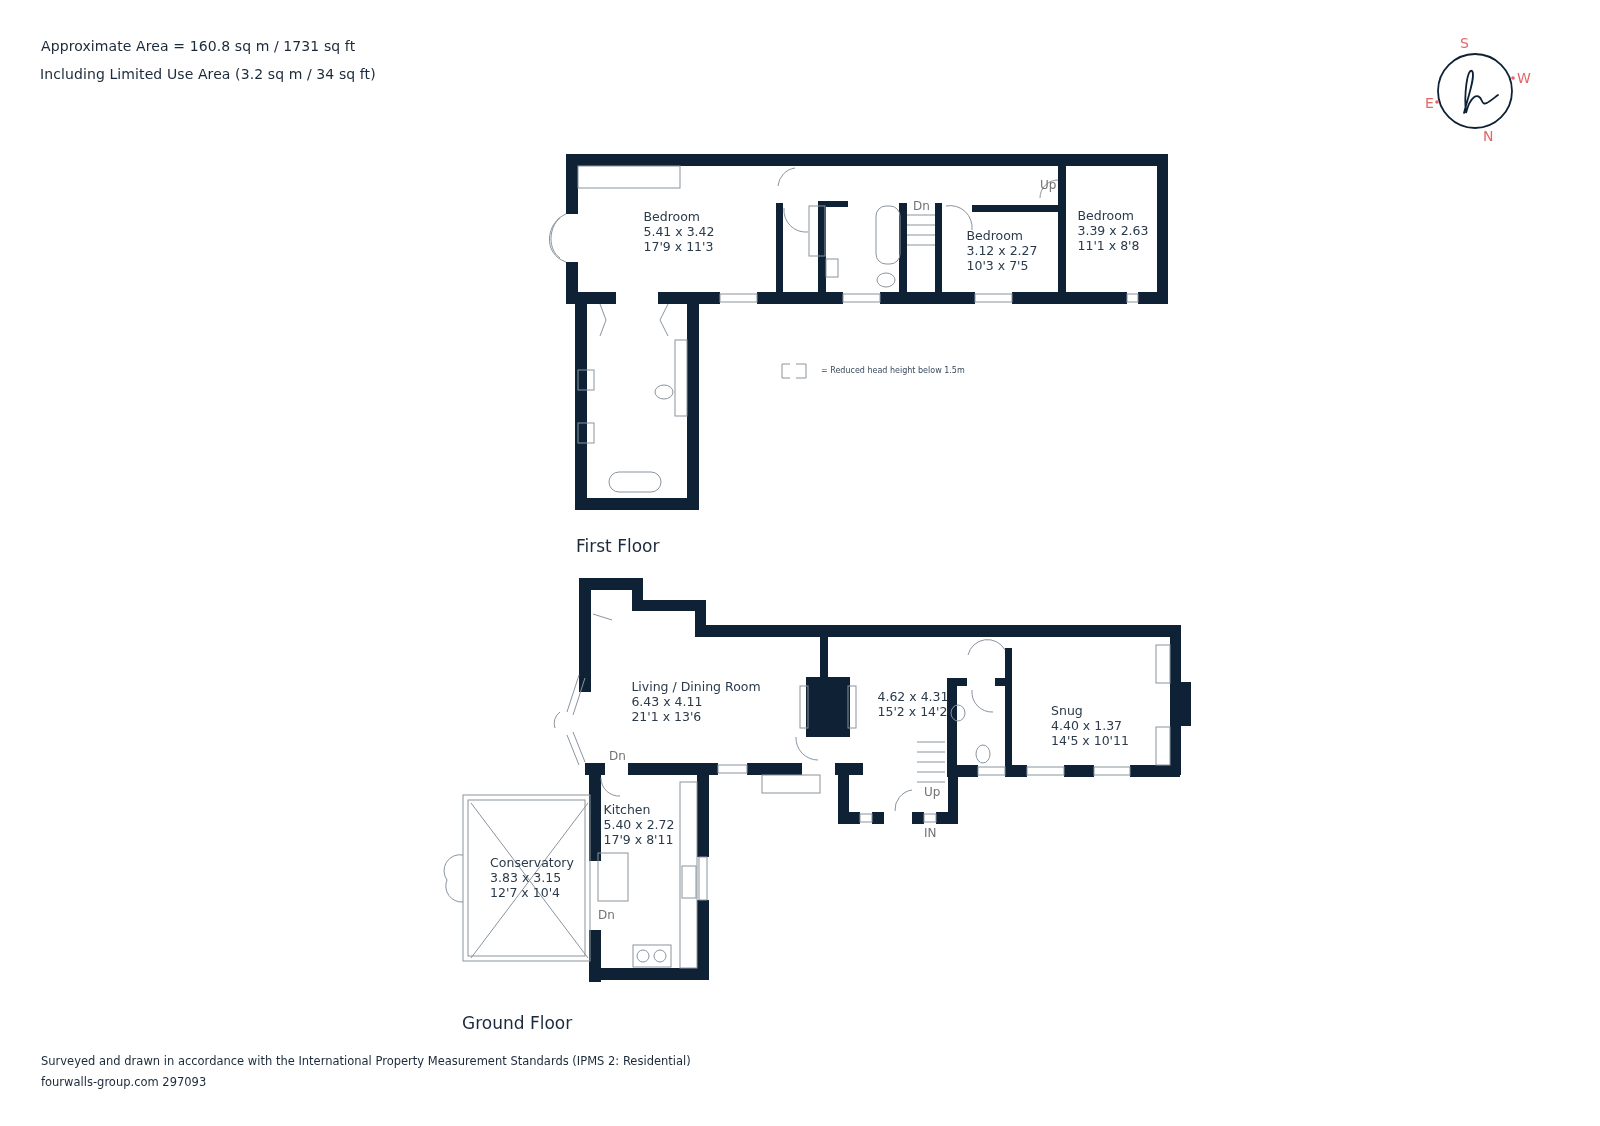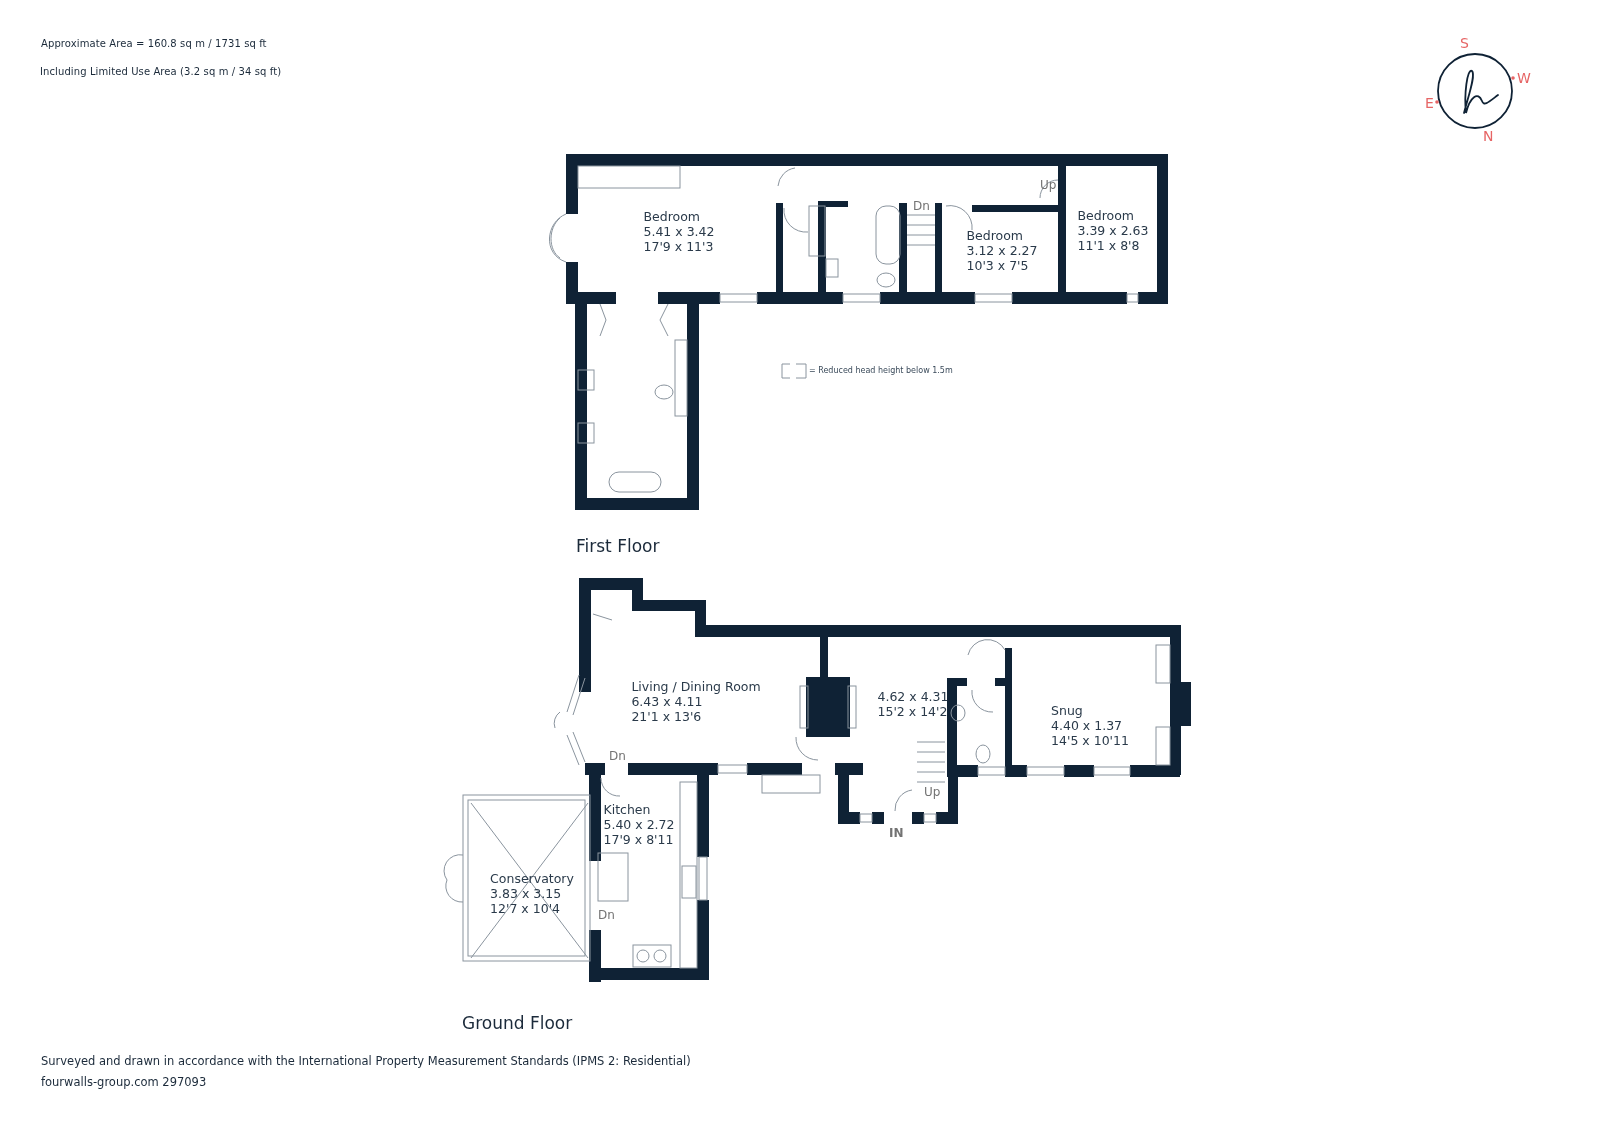--- a/index.html
+++ b/index.html
@@ -1,26 +1,26 @@
 <!DOCTYPE html>
 <html><head>
 <meta charset="utf-8">
 <style>
   html, body { margin:0; padding:0; background:#ffffff; }
   body { width:1600px; height:1126px; position:relative; overflow:hidden;
          font-family:"DejaVu Sans", sans-serif; color:#0f2235; }
   .abs { position:absolute; }
-  .hdr { font-size:10px; color:#1b2a3a; white-space:nowrap; letter-spacing:0.1px; }
+  .hdr { font-size:14px; color:#1b2a3a; white-space:nowrap; letter-spacing:0.1px; }
   .floor-label { font-size:17px; color:#1b2a3a; white-space:nowrap; }
   .footer { font-size:11.5px; color:#1b2a3a; white-space:nowrap; }
   .room { position:absolute; text-align:left; font-size:12.5px; line-height:15px; color:#2a3a4a; white-space:nowrap; transform:translateX(-50%); }
   .small { position:absolute; font-size:12px; color:#737373; white-space:nowrap; }
   svg.plan { position:absolute; left:0; top:0; }
   .compass-letter { position:absolute; font-size:14px; color:#e66565; }
-  .legend-text { position:absolute; font-size:8px; color:#3a4a5a; white-space:nowrap; }
+  .legend-text { position:absolute; font-size:8px; color:#3a4a5a; white-space:nowrap;margin-left:12px; }
 </style>
 </head>
 <body>
 
 <div class="abs hdr" style="left:41px; top:38px;">Approximate Area = 160.8 sq m / 1731 sq ft</div>
 <div class="abs hdr" style="left:40px; top:66px;">Including Limited Use Area (3.2 sq m / 34 sq ft)</div>
 
 <div class="abs" style="left:1420px; top:35px; width:120px; height:115px;">
   <svg width="120" height="115">
     <circle cx="55" cy="56" r="37" fill="none" stroke="#0f2235" stroke-width="1.8"></circle>
@@ -235,26 +235,26 @@
 <div class="room" style="left:1090px; top:703px;">
   <div>Snug</div>
   <div>4.40 x 1.37</div>
   <div>14'5 x 10'11</div>
 </div>
 <div class="room" style="left:639px; top:802px;">
   <div>Kitchen</div>
   <div>5.40 x 2.72</div>
   <div>17'9 x 8'11</div>
 </div>
-<div class="room" style="left:532px; top:855px;margin-top:16px;">
+<div class="room" style="left:532px; top:855px;">
   <div>Conservatory</div>
   <div>3.83 x 3.15</div>
   <div>12'7 x 10'4</div>
 </div>
 <div class="small" style="left:609px; top:749px;">Dn</div>
 <div class="small" style="left:598px; top:908px;">Dn</div>
 <div class="small" style="left:924px; top:785px;">Up</div>
-<div class="small" style="left:889px; top:826px;font-weight:bold;">IN</div>
+<div class="small" style="left:924px; top:826px;">IN</div>
 
 <div class="abs floor-label" style="left:462px; top:1013px;">Ground Floor</div>
 
 <div class="abs footer" style="left:41px; top:1054px;">Surveyed and drawn in accordance with the International Property Measurement Standards (IPMS 2: Residential)</div>
 <div class="abs footer" style="left:41px; top:1075px;">fourwalls-group.com 297093</div>
 
 </body></html>

